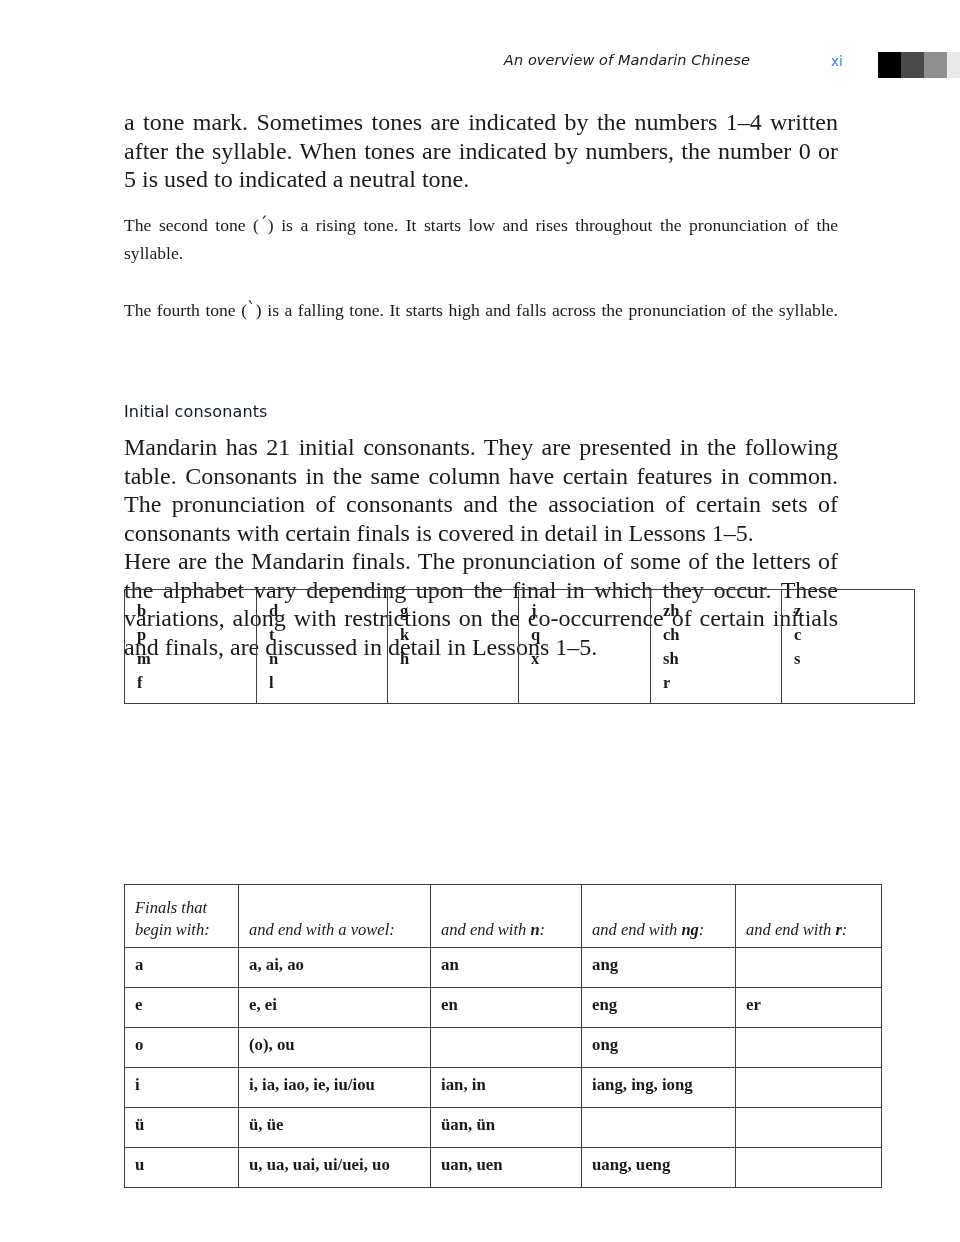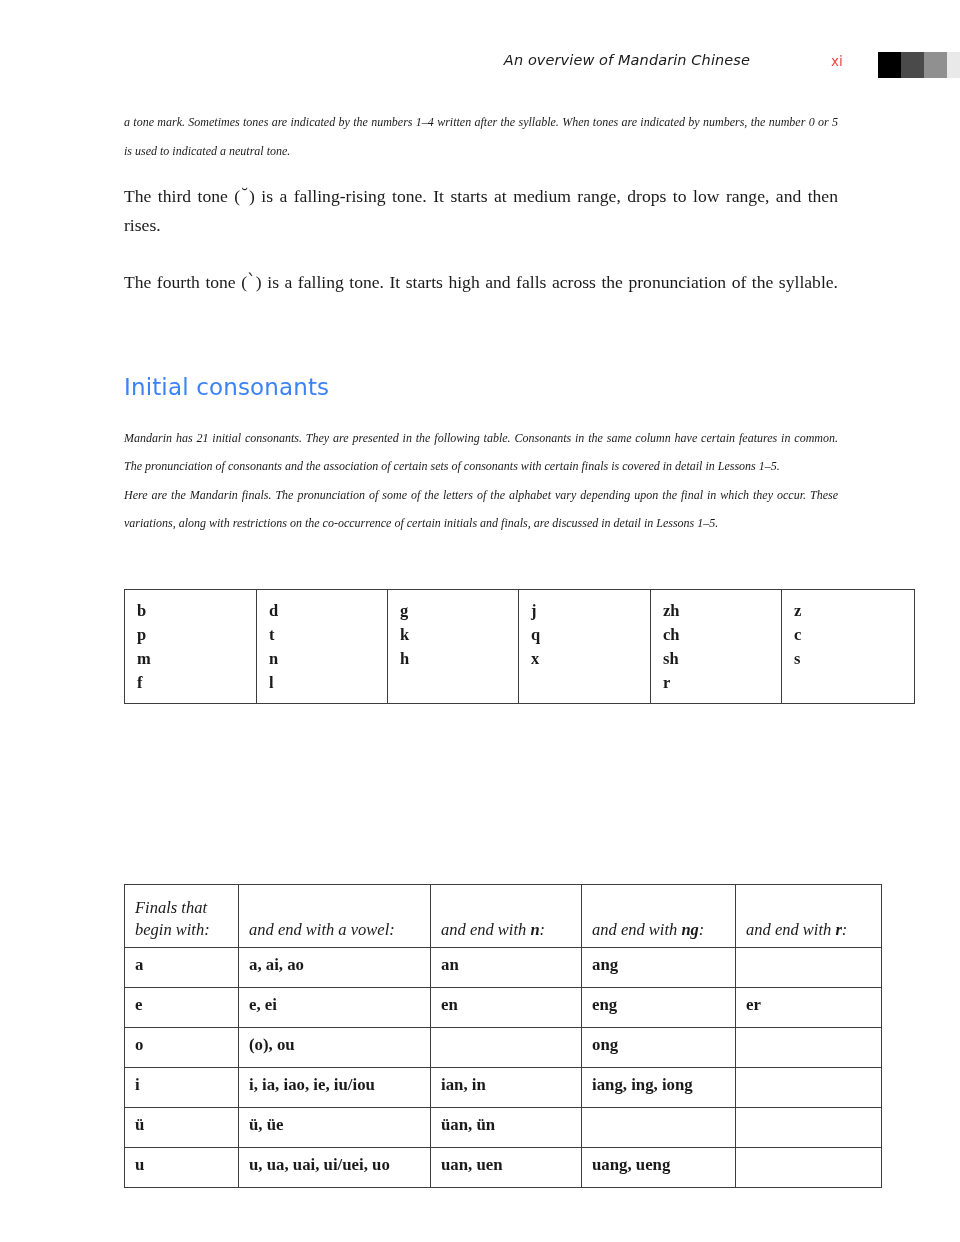--- a/index.html
+++ b/index.html
@@ -34,21 +34,21 @@
     letter-spacing: 0.1px;
     color: #1a1a1a;
     white-space: nowrap;
   }
   .header-folio {
     position: absolute;
     left: 823px;
     top: 5px;
     font-family: "DejaVu Sans", "Liberation Sans", sans-serif;
     font-size: 13.5px;
-    color: #ef4444;
+    color: #3b82f6;
   }
   .header-blocks {
     position: absolute;
     left: 870px;
     top: 4px;
     display: flex;
   }
   .header-blocks span {
     display: block;
     width: 23px;
@@ -58,27 +58,26 @@
   
   .content {
     position: absolute;
     left: 124px;
     top: 108px;
     width: 714px;
   }
 
   p.body-par {
     margin: 0 0 0 0;
-    font-size: 12px;
+    font-size: 24px;
     line-height: 28.5px;
     text-align: justify;
     text-justify: inter-word;
     -webkit-hyphens: none;
     hyphens: none;
-    font-style: italic;
   }
   p.body-par.gap-after { margin-bottom: 17px; }
 
   
   p.body-par::after {
     content: "";
     display: inline-block;
     width: 100%;
   }
   p.nojustify-after::after { display: none; }
@@ -96,23 +95,23 @@
   }
 
   .tonemark {
     font-family: "DejaVu Serif", "Liberation Serif", serif;
     font-size: 17.6px;
   }
 
   h2.section-heading {
     font-family: "DejaVu Sans", "Liberation Sans", sans-serif;
     font-weight: 400;
-    font-size: 23px;
+    font-size: 16px;
     letter-spacing: 0.15px;
-    color: #3b82f6;
+    color: #0f172a;
     margin: 0;
   }
 
   
   table.doc-table {
     border-collapse: collapse;
     table-layout: fixed;
     font-size: 17px;
   }
   table.doc-table td,
@@ -183,34 +182,34 @@
 </div>
 
 <div class="content">
 
   <p class="body-par nojustify-after gap-after">a tone mark. Sometimes tones are indicated by the numbers 1–4 written after the syllable. When tones are indicated by numbers, the number 0 or 5 is used to indicated a neutral tone.</p>
 
 
   <div class="tone-block">
 
 
-
     <div class="tone-line">
-      <span>The third tone (</span><span class="tonemark">˘</span><span>) is a falling-rising tone. It starts at medium range, drops to low range, and then rises.</span>
+      <span>The second tone (</span><span class="tonemark">´</span><span>) is a rising tone. It starts low and rises throughout the pronunciation of the syllable.</span>
     </div>
+
 
     <div class="tone-line">
       <span>The fourth tone (</span><span class="tonemark">`</span><span>) is a falling tone. It starts high and falls across the pronunciation of the syllable.</span>
     </div>
 
   </div>
 
   <h2 class="section-heading" style="margin-top:49px;">Initial consonants</h2>
 
-  <p class="body-par nojustify-after" style="margin-top:24px;">Mandarin has 21 initial consonants. They are presented in the following table. Consonants in the same column have certain features in common. The pronunciation of consonants and the association of certain sets of consonants with certain finals is covered in detail in Lessons 1–5.</p>
+  <p class="body-par nojustify-after" style="margin-top:12px;">Mandarin has 21 initial consonants. They are presented in the following table. Consonants in the same column have certain features in common. The pronunciation of consonants and the association of certain sets of consonants with certain finals is covered in detail in Lessons 1–5.</p>
 
 
   <p class="body-par nojustify-after" style="">Here are the Mandarin finals. The pronunciation of some of the letters of the alphabet vary depending upon the final in which they occur. These variations, along with restrictions on the co-occurrence of certain initials and finals, are discussed in detail in Lessons 1–5.</p>
 
 </div>
 
 <table class="doc-table" id="consonant-table">
   <tbody>
     <tr>
       <td style="width:119px">

